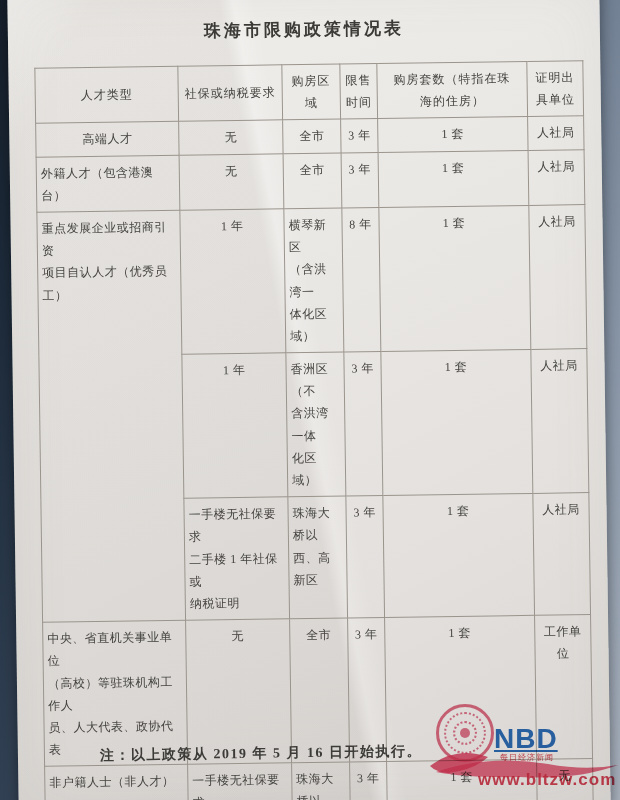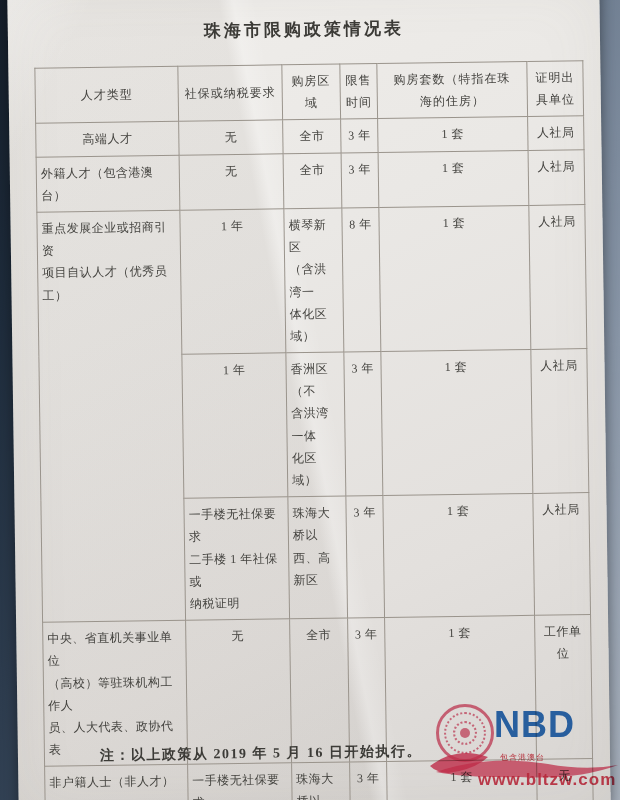--- a/index.html
+++ b/index.html
@@ -61,24 +61,25 @@
   .wm-seal i{
     position:absolute; inset:5px; border-radius:50%;
     border:2px dotted rgba(216,62,94,.7); display:block;
   }
   .wm-seal i.inner{ inset:14px; border-width:2px; }
   .wm-seal b{
     position:absolute; left:50%; top:50%; width:10px; height:10px; border-radius:50%;
     transform:translate(-50%,-50%); background:rgba(216,62,94,.7);
   }
   .wm-nbd{
-    position:absolute; left:66px; top:8px;
+    position:absolute; left:66px; top:27px;
     font-family:"Liberation Sans","DejaVu Sans",sans-serif;
-    font-size:36px; font-weight:bold; letter-spacing:1px; color:rgba(23,95,182,.9);
+    font-size:28px; font-weight:bold; letter-spacing:1px; color:rgba(23,95,182,.9);
     text-shadow:0 0 2px rgba(255,255,255,.6);
+    text-decoration:underline;
   }
   .wm-nbd-sub{
     position:absolute; left:72px; top:56px;
     font-family:"Liberation Sans","DejaVu Sans",sans-serif;
     font-size:8px; letter-spacing:1px; color:rgba(210,45,60,.9);
   }
   .wm-site{
     position:absolute; left:42px; top:10px;
     font-size:45px; font-weight:bold; letter-spacing:2px;
     color:rgba(212,44,56,.72);
@@ -198,15 +199,15 @@
   <span class="wm-seal">
       <i></i>
       <i class="inner"></i>
       <b></b>
     </span>
   <svg class="wm-wave" width="192" height="40" viewBox="0 0 192 40">
     <path d="M2 22 Q 28 2, 60 13 Q 46 26, 20 29 Q 8 28, 2 22 Z" fill="#df3458" opacity="0.8"></path>
     <path d="M8 28 Q 60 10, 120 20 Q 158 27, 190 21 Q 150 36, 92 33 Q 40 34, 8 28 Z" fill="#df3458" opacity="0.72"></path>
   </svg>
   <span class="wm-nbd">NBD</span>
-  <span class="wm-nbd-sub">包含港澳台</span>
+  <span class="wm-nbd-sub">每日经济新闻</span>
   <span class="wm-url">www.bltzw.com</span>
 </div>
 
 </body></html>

